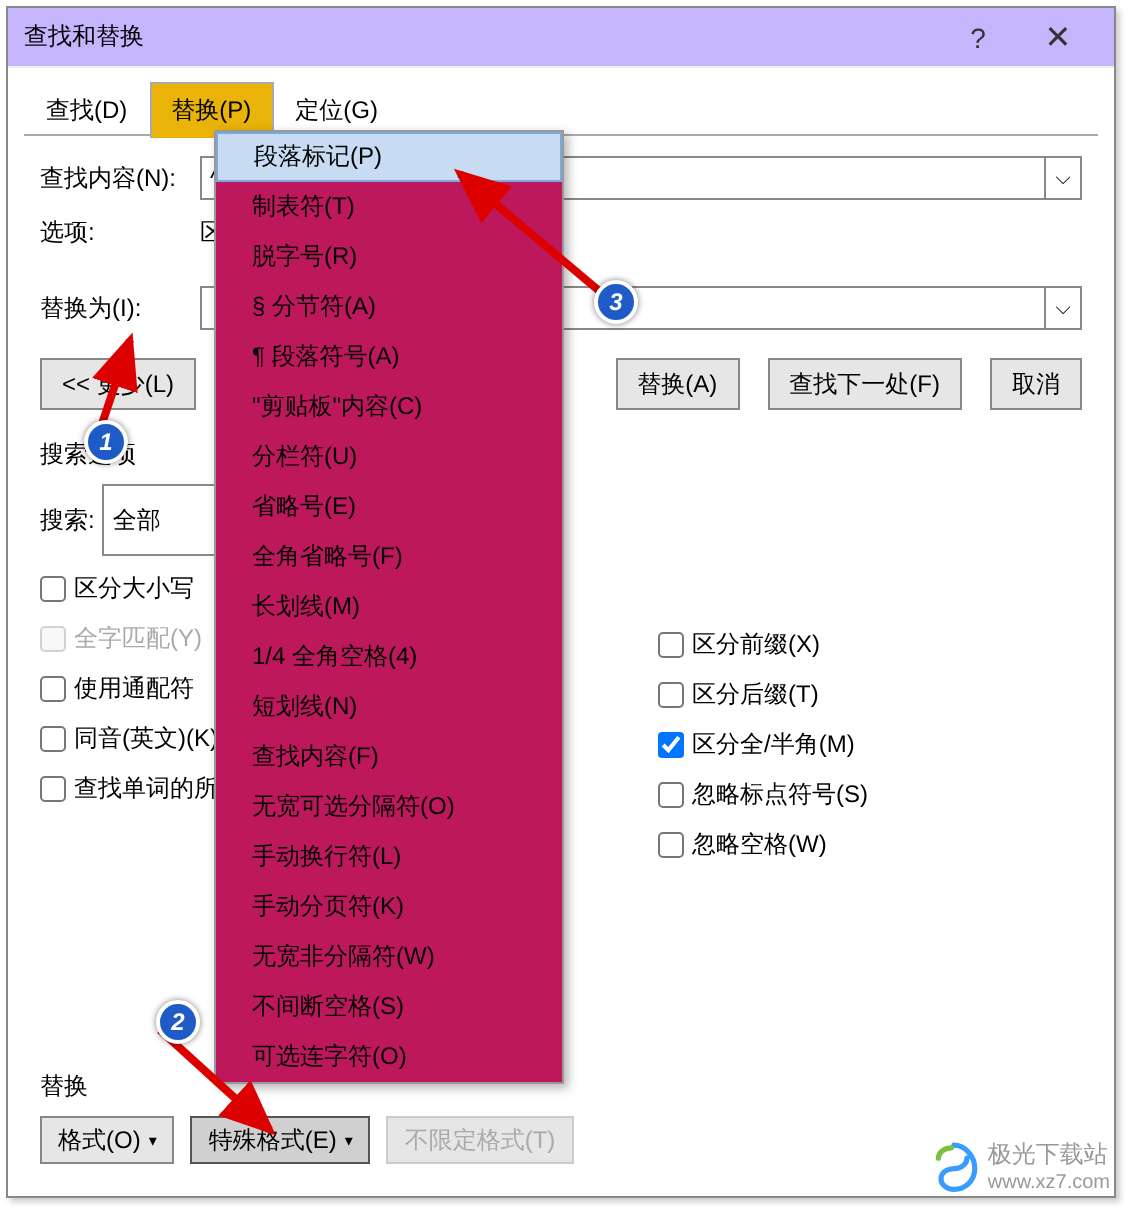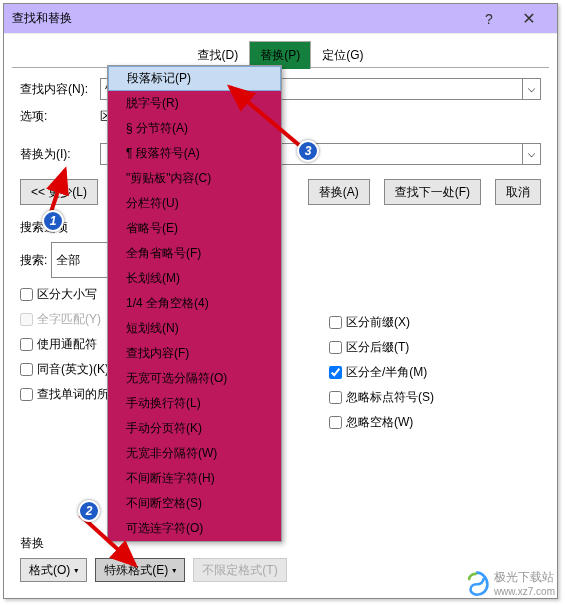--- a/index.html
+++ b/index.html
@@ -2,23 +2,23 @@
 <html><head>
 <meta charset="utf-8">
 <style>
 *{box-sizing:border-box;margin:0;padding:0;font-family:"Microsoft YaHei",sans-serif;}
 body{background:#fff;position:relative;width:565px;height:605px;overflow:hidden;}
 .window{position:absolute;top:3px;left:3px;width:555px;height:596px;border:1px solid #888;background:#fff;box-shadow:2px 2px 3px rgba(0,0,0,.2);}
 .titlebar{height:30px;background:#c4b5fd;display:flex;align-items:center;padding:0 8px;border-bottom:1px solid #eee;justify-content:flex-end;}
 .titlebar .title{flex:1;font-size:12px;}
 .titlebar .btn{width:40px;height:28px;display:flex;align-items:center;justify-content:center;font-size:14px;color:#333;}
 .titlebar .close{font-size:16px;}
-.tabs{display:flex;padding:6px 8px 0 8px;background:#fff;position:relative;justify-content:center;}
+.tabs{display:flex;padding:6px 8px 0 8px;background:#fff;position:relative;}
 .tab{font-size:12px;padding:5px 10px;border:1px solid transparent;border-bottom:none;cursor:pointer;position:relative;top:1px;}
-.tab.active{border-color:#aaa;background:#15803d;z-index:2;}
+.tab.active{border-color:#aaa;background:#eab308;z-index:2;}
 .tabline{position:absolute;left:8px;right:8px;bottom:0;height:1px;background:#aaa;z-index:1;}
 .body{padding:10px 16px;font-size:12px;}
 .row{display:flex;align-items:center;margin-bottom:8px;}
 .lbl{width:80px;}
 .input{flex:1;height:22px;border:1px solid #888;padding:1px 4px;font-size:12px;background:#fff;}
 .sel{width:18px;height:22px;border:1px solid #888;border-left:none;display:flex;align-items:center;justify-content:center;font-size:10px;}
 .btnrow{display:flex;gap:8px;margin:14px 0;justify-content:flex-start;}
 .btn2{height:26px;padding:0 10px;border:1px solid #888;background:#e6e6e6;font-size:12px;display:flex;align-items:center;cursor:pointer;}
 .section-title{font-size:12px;margin:6px 0;}
 .searchrow{display:flex;align-items:center;gap:4px;margin-bottom:8px;}
@@ -157,36 +157,36 @@
         </div>
       <div class="dd disabled">
           <span>不限定格式(T)</span>
         </div>
     </div>
   </div>
 </div>
 
 <div class="menu">
   <div class="mi hover">段落标记(P)</div>
+  <div class="mi">制表符(T)</div>
   <div class="mi">脱字号(R)</div>
   <div class="mi">§ 分节符(A)</div>
   <div class="mi">¶ 段落符号(A)</div>
   <div class="mi">"剪贴板"内容(C)</div>
   <div class="mi">分栏符(U)</div>
   <div class="mi">省略号(E)</div>
   <div class="mi">全角省略号(F)</div>
   <div class="mi">长划线(M)</div>
   <div class="mi">1/4 全角空格(4)</div>
   <div class="mi">短划线(N)</div>
   <div class="mi">查找内容(F)</div>
   <div class="mi">无宽可选分隔符(O)</div>
   <div class="mi">手动换行符(L)</div>
   <div class="mi">手动分页符(K)</div>
   <div class="mi">无宽非分隔符(W)</div>
-  <div class="mi">不间断连字符(H)</div>
   <div class="mi">不间断空格(S)</div>
   <div class="mi">可选连字符(O)</div>
 </div>
 
 <div class="badge" style="top:210px;left:42px;">1</div>
 <div class="badge" style="top:500px;left:78px;">2</div>
 <div class="badge" style="top:140px;left:297px;">3</div>
 
 <svg class="arrow" style="top:160px;left:10px;width:80px;height:60px;">
   <defs>

